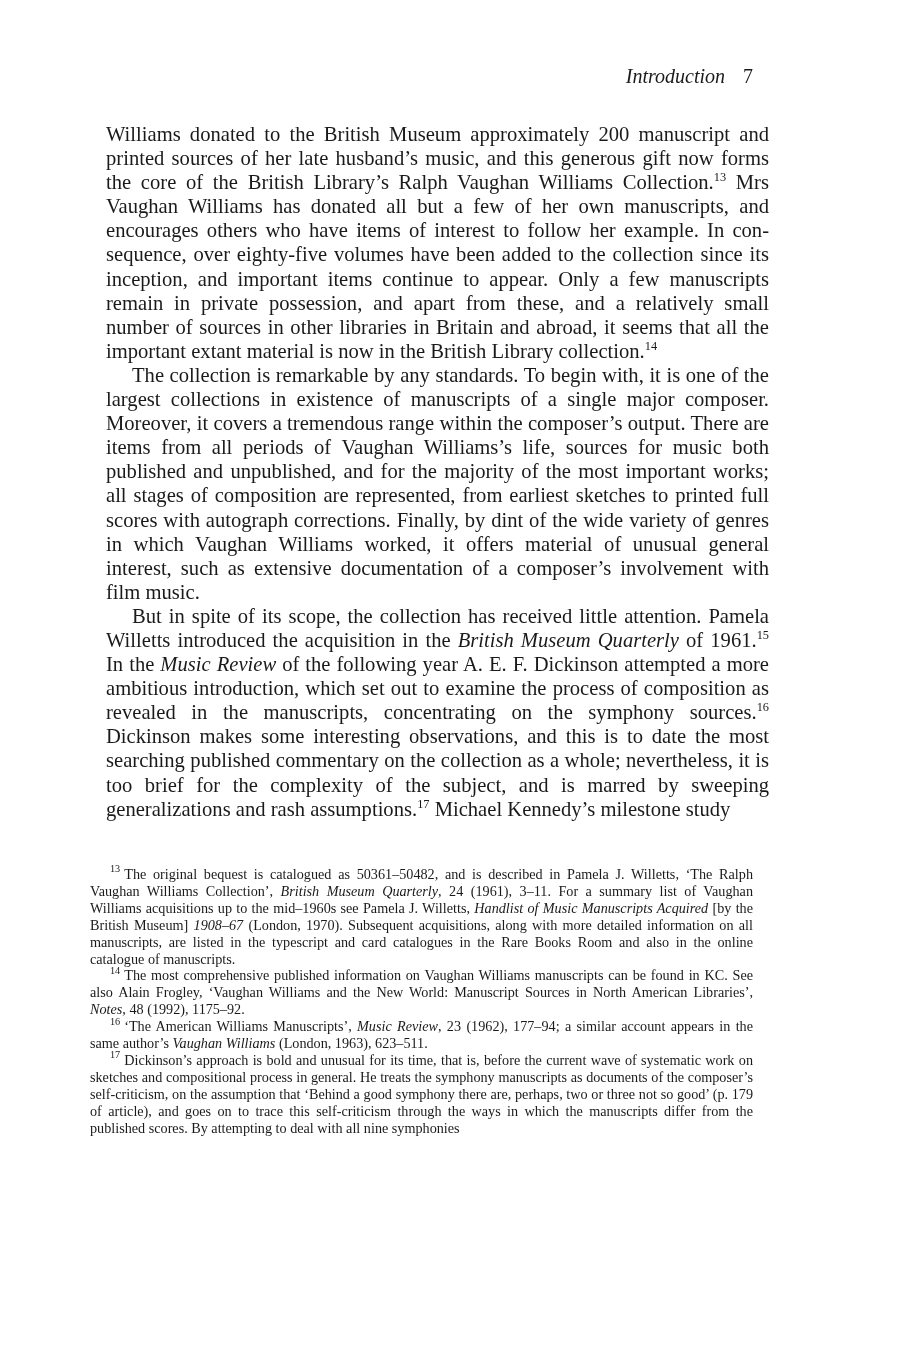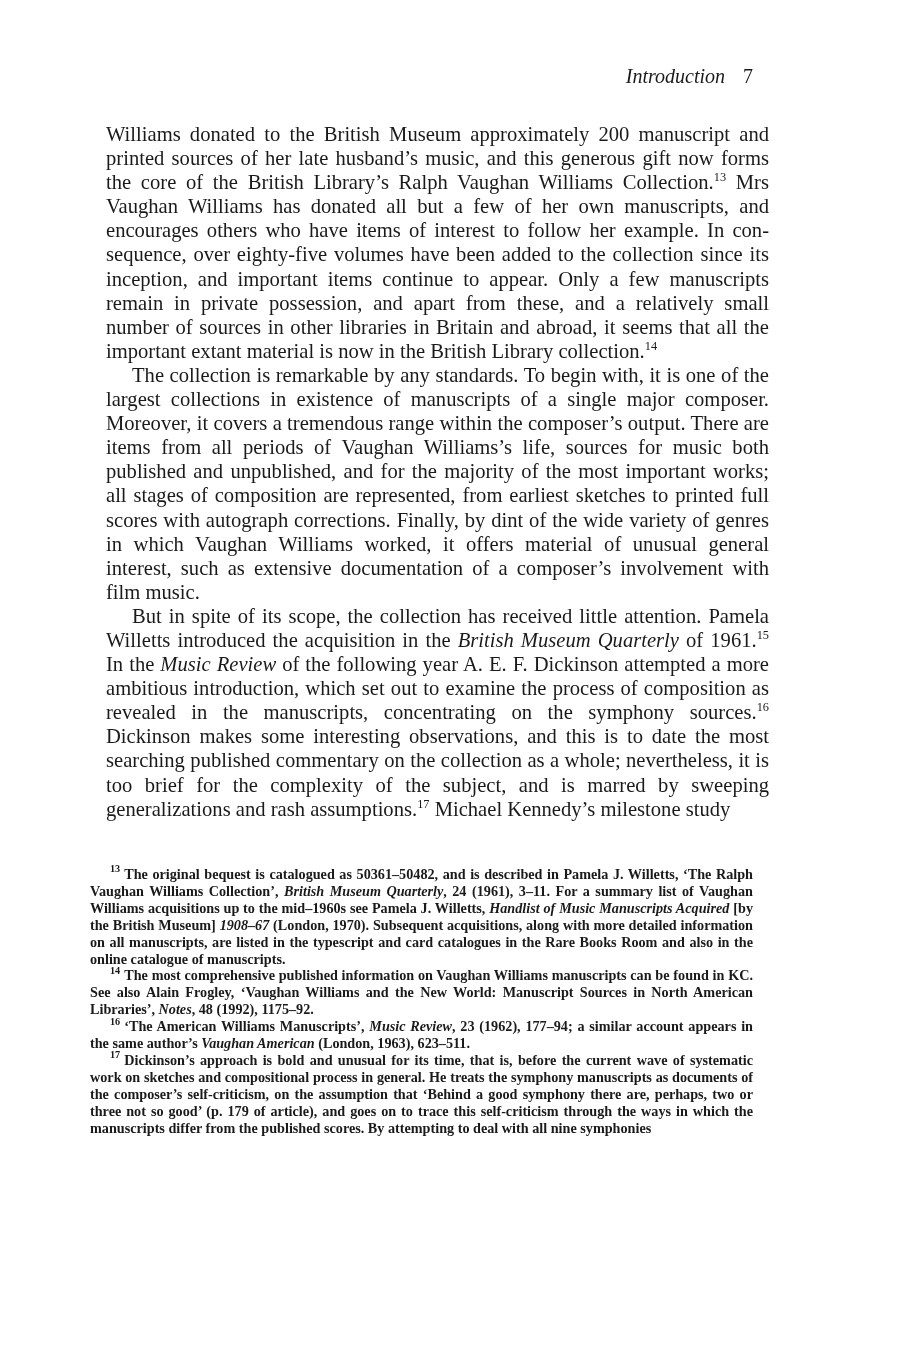--- a/index.html
+++ b/index.html
@@ -6,37 +6,37 @@
     body { width: 900px; height: 1350px; position: relative; overflow: hidden; color: #1a1a1a; }
     .page { position: absolute; left: 90px; top: 0; width: 663px; font-family: "Liberation Serif", "DejaVu Serif", serif; }
     .running-head { position: absolute; top: 64px; right: 0; font-size: 20px; line-height: 24px; text-align: right; }
     .running-head .title { font-style: italic; }
     .running-head .num { display: inline-block; margin-left: 18px; }
     .body-text { position: absolute; top: 122px; left: 16px; width: 663px; font-size: 20.6px; line-height: 24.1px; text-align: justify; hyphens: manual; }
     .body-text p { margin: 0; }
     .body-text p.indent { text-indent: 26px; }
     sup { font-size: 0.6em; line-height: 0; vertical-align: 0.65em; }
     .footnotes { position: absolute; top: 866px; left: 0; width: 663px; font-size: 14.2px; line-height: 16.9px; text-align: justify; }
-    .footnotes p { margin: 0; text-indent: 20px; font-weight: bold; }
+    .footnotes p { margin: 0; text-indent: 20px; }
     .footnotes sup { font-size: 0.72em; margin-right: 4px; }
     i { font-style: italic; }
   </style>
 </head>
 <body>
 
 <div class="page">
   <div class="running-head">
     <span class="title">Introduction</span><span class="num">7</span>
   </div>
 
   <div class="body-text" id="body-text">
       <p><span>Williams donated to the British Museum approximately 200 manuscript and printed sources of her late husband’s music, and this generous gift now forms the core of the British Library’s Ralph Vaughan Williams Collection.</span><sup>13</sup><span> Mrs Vaughan Williams has donated all but a few of her own manuscripts, and encourages others who have items of interest to follow her example. In con­sequence, over eighty-five volumes have been added to the collection since its inception, and important items continue to appear. Only a few manu­scripts remain in private possession, and apart from these, and a relatively small number of sources in other libraries in Britain and abroad, it seems that all the important extant material is now in the British Library collection.</span><sup>14</sup></p>
       <p class="indent"><span>The collection is remarkable by any standards. To begin with, it is one of the largest collections in existence of manuscripts of a single major com­poser. Moreover, it covers a tremendous range within the composer’s out­put. There are items from all periods of Vaughan Williams’s life, sources for music both published and unpublished, and for the majority of the most important works; all stages of composition are represented, from earliest sketches to printed full scores with autograph corrections. Finally, by dint of the wide variety of genres in which Vaughan Williams worked, it offers mat­erial of unusual general interest, such as extensive documentation of a com­poser’s involvement with film music.</span></p>
       <p class="indent"><span>But in spite of its scope, the collection has received little attention. Pamela Willetts introduced the acquisition in the </span><i>British Museum Quarterly</i><span> of 1961.</span><sup>15</sup><span> In the </span><i>Music Review</i><span> of the following year A. E. F. Dickinson attempted a more ambitious introduction, which set out to examine the process of composition as revealed in the manuscripts, concentrating on the symphony sources.</span><sup>16</sup><span> Dickinson makes some interesting observations, and this is to date the most searching published commentary on the collection as a whole; nevertheless, it is too brief for the complexity of the subject, and is marred by sweeping generalizations and rash assumptions.</span><sup>17</sup><span> Michael Kennedy’s milestone study</span></p>
     </div>
 
   <div class="footnotes" id="footnotes">
       <p><sup>13</sup><span>The original bequest is catalogued as 50361–50482, and is described in Pamela J. Willetts, ‘The Ralph Vaughan Williams Collection’, </span><i>British Museum Quarterly</i><span>, 24 (1961), 3–11. For a summary list of Vaughan Williams acquisitions up to the mid–1960s see Pamela J. Willetts, </span><i>Handlist of Music Manuscripts Acquired</i><span> [by the British Museum] </span><i>1908–67</i><span> (London, 1970). Subsequent acquisitions, along with more detailed informa­tion on all manuscripts, are listed in the typescript and card catalogues in the Rare Books Room and also in the online catalogue of manuscripts.</span></p>
       <p><sup>14</sup><span>The most comprehensive published information on Vaughan Williams manuscripts can be found in KC. See also Alain Frogley, ‘Vaughan Williams and the New World: Manuscript Sources in North American Libraries’, </span><i>Notes</i><span>, 48 (1992), 1175–92.</span></p>
-      <p><sup>16</sup><span>‘The American Williams Manuscripts’, </span><i>Music Review</i><span>, 23 (1962), 177–94; a similar account appears in the same author’s </span><i>Vaughan American</i><span> (London, 1963), 623–511.</span></p>
+      <p><sup>16</sup><span>‘The American Williams Manuscripts’, </span><i>Music Review</i><span>, 23 (1962), 177–94; a similar account appears in the same author’s </span><i>Vaughan Williams</i><span> (London, 1963), 623–511.</span></p>
       <p><sup>17</sup><span>Dickinson’s approach is bold and unusual for its time, that is, before the current wave of systematic work on sketches and compositional process in general. He treats the symphony manuscripts as docu­ments of the composer’s self-criticism, on the assumption that ‘Behind a good symphony there are, per­haps, two or three not so good’ (p. 179 of article), and goes on to trace this self-criticism through the ways in which the manuscripts differ from the published scores. By attempting to deal with all nine symphonies</span></p>
     </div>
 </div>
 
 </body></html>

